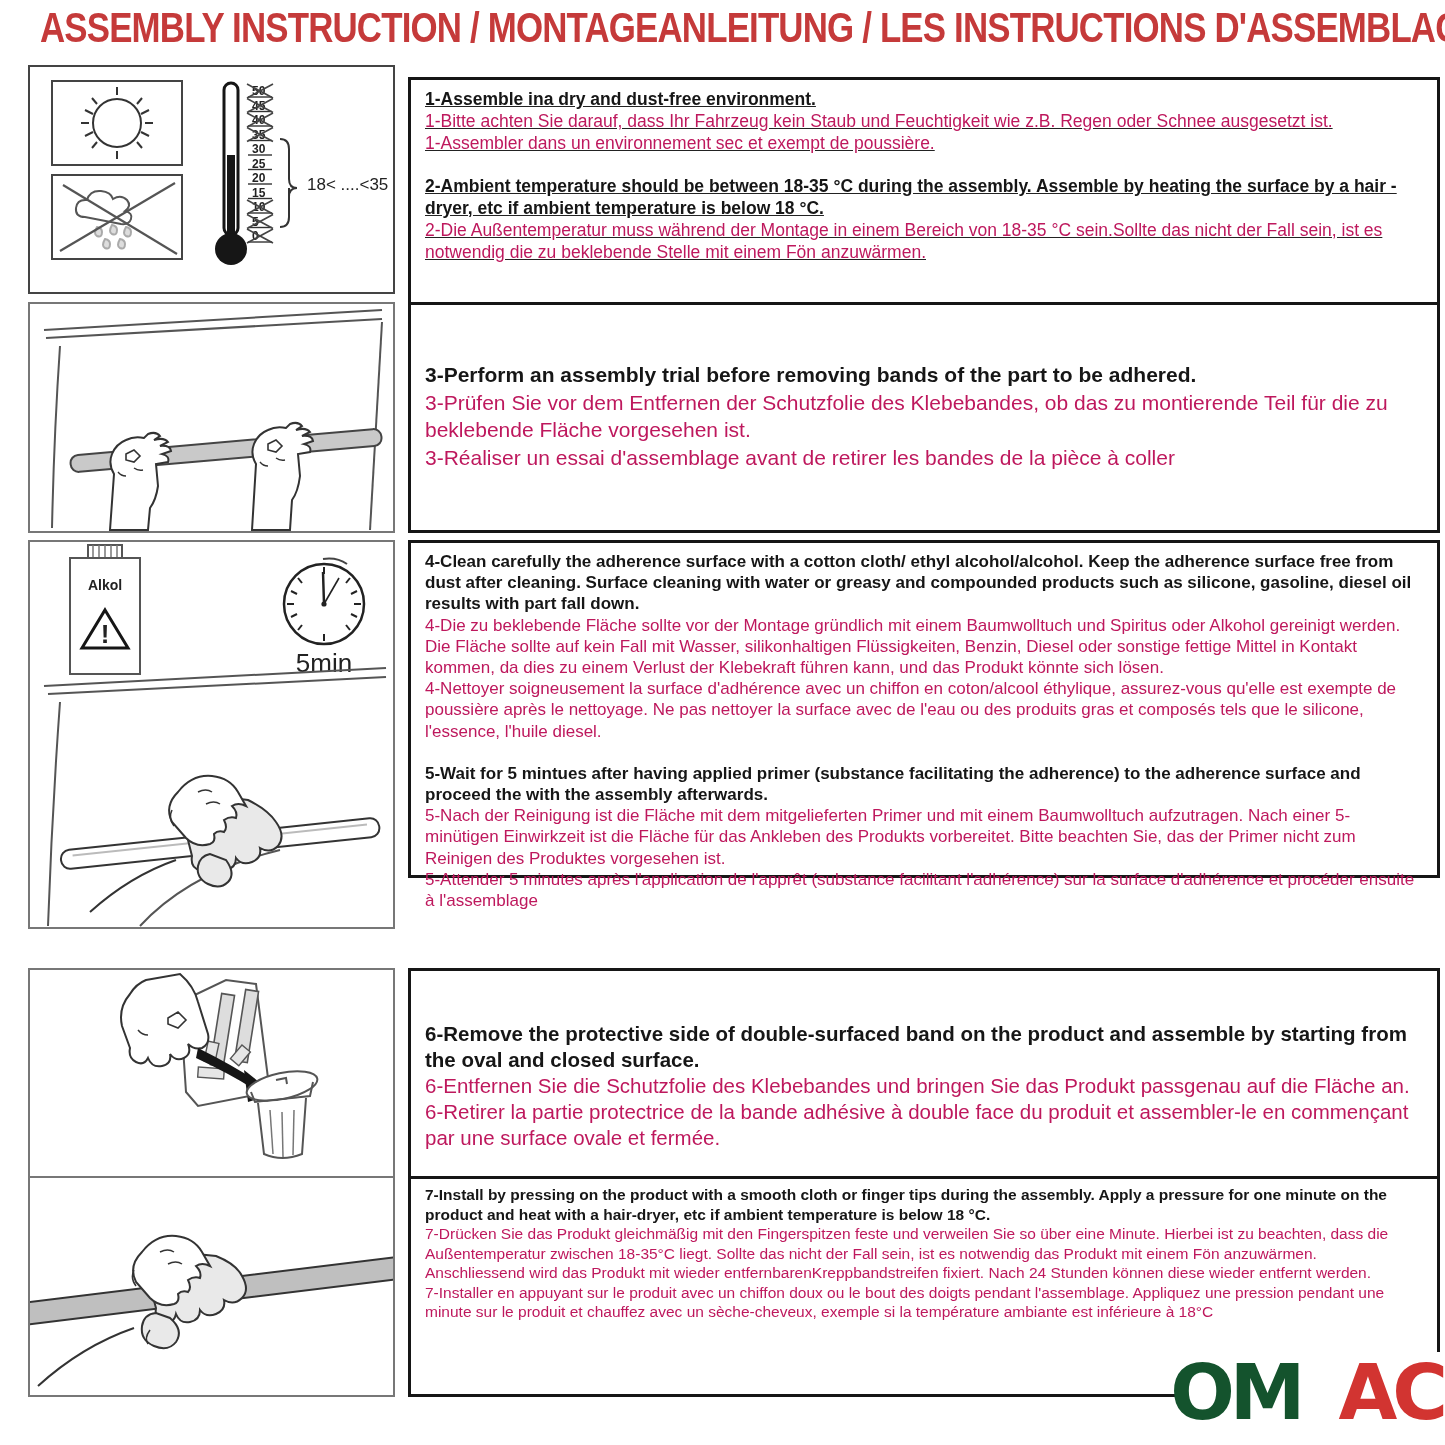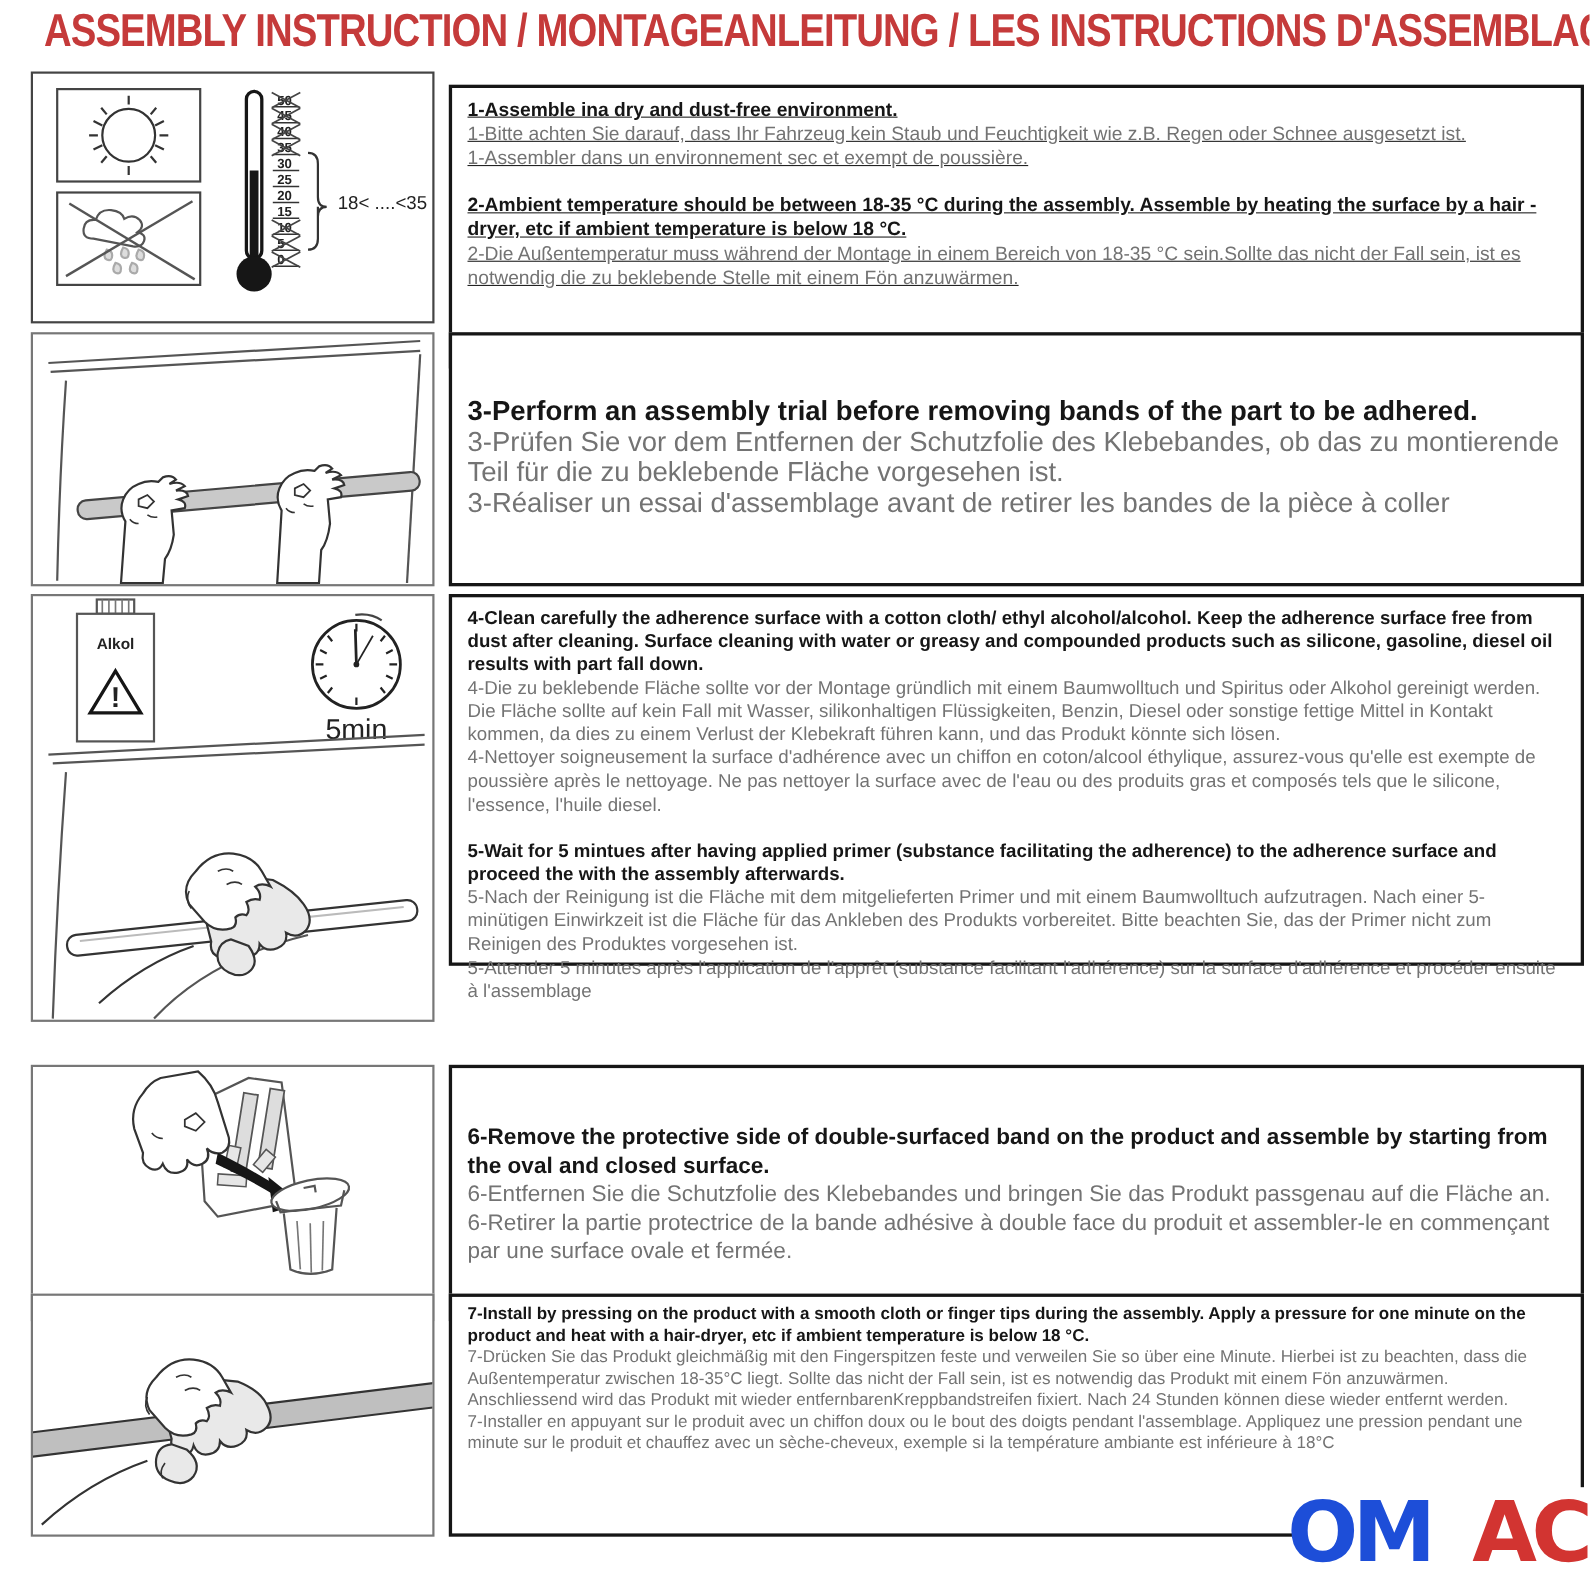--- a/index.html
+++ b/index.html
@@ -18,40 +18,40 @@
     border:2px solid #777;box-sizing:border-box;
   }
   .illus-box.dark{border-color:#444;}
   .text-box{
     position:absolute;left:408px;width:1032px;background:#fff;
     border:3px solid #161616;box-sizing:border-box;
     padding:8px 18px 0 14px;
   }
   p{margin:0;}
   .en{font-weight:bold;color:#161616;}
-  .de,.fr{font-weight:normal;color:#737373;}
+  .de,.fr{font-weight:normal;color:#be185d;}
   .gap{margin-top:21px;}
   
   .t1 p{font-size:17.5px;line-height:22px;}
-  .t2 p{font-size:25px;line-height:27.5px;}
+  .t2 p{font-size:21px;line-height:27.5px;}
   .t2{padding-top:56px;}
   .t3 p{font-size:17px;line-height:21.2px;}
   .t4 p{font-size:20.5px;line-height:26px;}
   .t4{padding-top:50px;}
   .t5 p{font-size:15.5px;line-height:19.5px;}
   .t5{padding-top:6px;}
   svg{display:block;}
   svg text{font-family:"Liberation Sans",sans-serif;fill:#222;}
   .logo{
     position:absolute;left:1185px;top:1352px;width:258px;height:82px;
     background:#fff;display:flex;align-items:center;justify-content:flex-end;
     font-weight:900;font-size:76px;letter-spacing:-5px;
     font-family:"DejaVu Sans",sans-serif;line-height:1;
   }
-  .logo .lg-black{color:#1d4ed8;}
+  .logo .lg-black{color:#14532d;}
   .logo .lg-red{color:#d23431;margin-left:38px;}
 </style>
 </head>
 <body>
 
 <div class="page-title">ASSEMBLY INSTRUCTION / MONTAGEANLEITUNG / LES INSTRUCTIONS D'ASSEMBLAGE</div>
 
 <div class="row" style="top:65px;height:229px;">
   <div class="illus-box dark" style="top:0;height:229px;">
     <svg width="363" height="225" viewBox="0 0 363 225">

